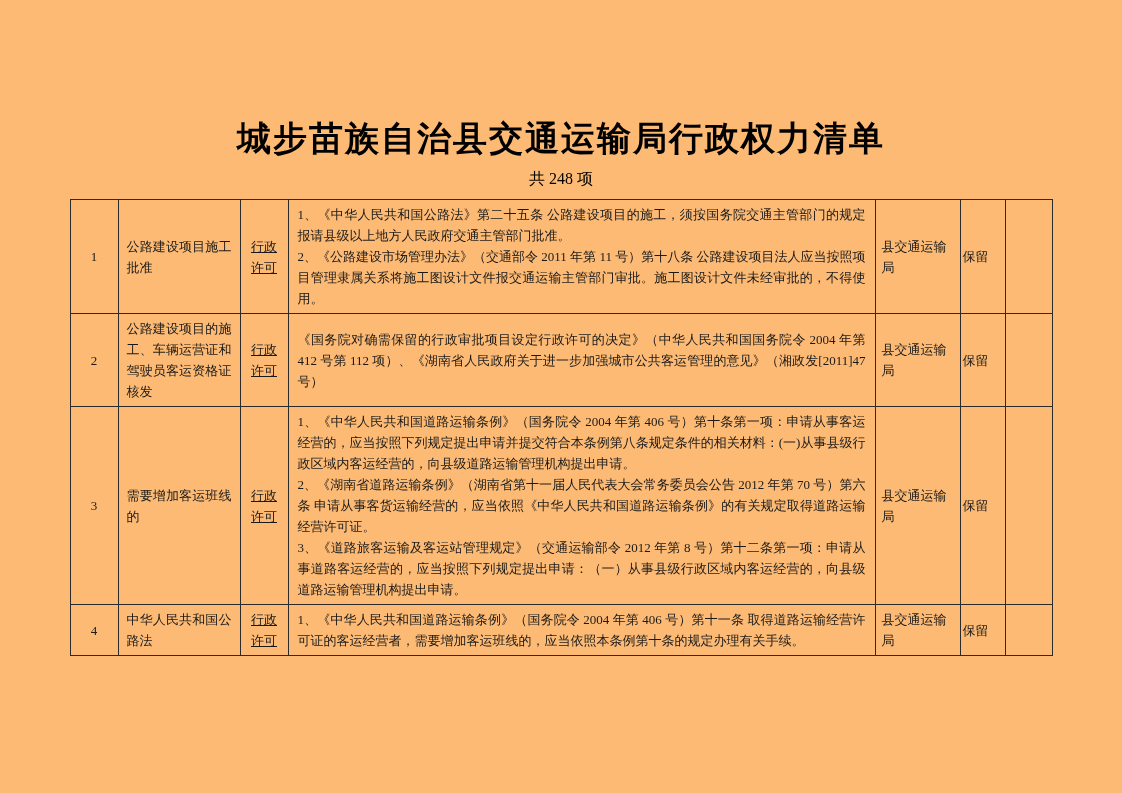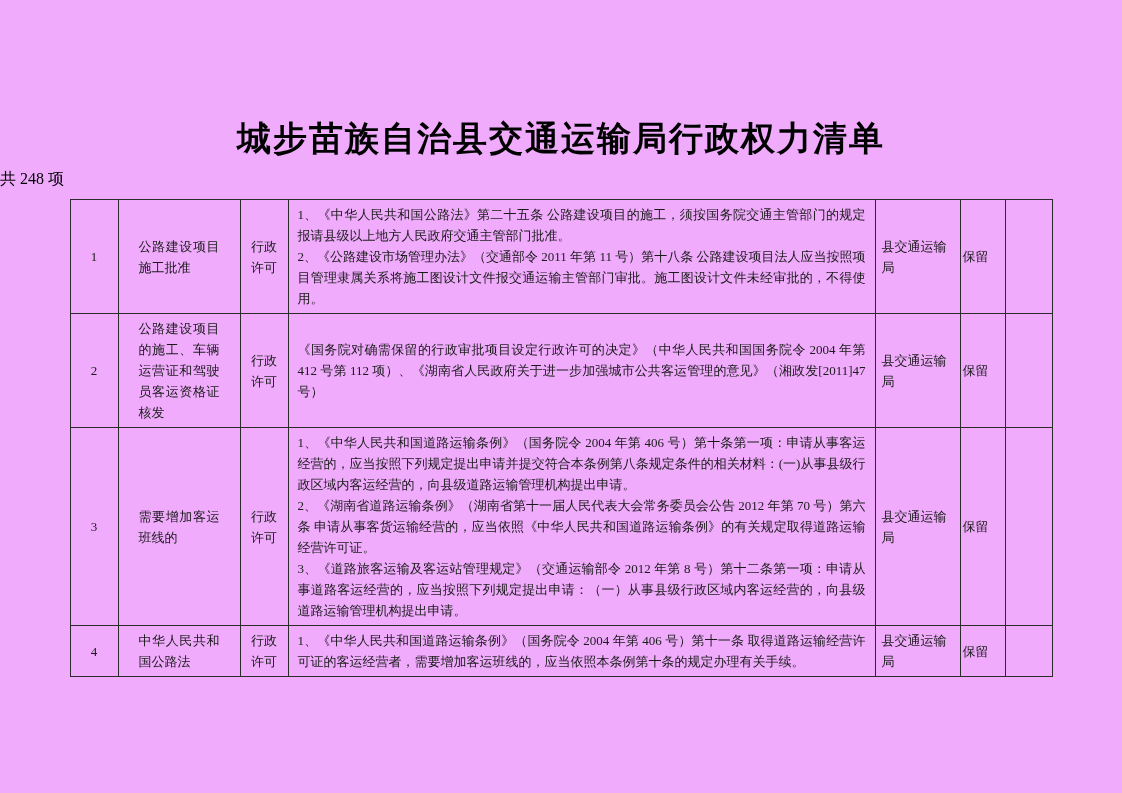--- a/index.html
+++ b/index.html
@@ -6,34 +6,35 @@
   html, body { background: #ffffff; }
   body {
     font-family: "Liberation Serif", "DejaVu Serif", serif;
     color: #1a1a1a;
   }
   .page {
     position: relative;
     width: 1122px;
     height: 793px;
     margin: 0 auto;
-    background: #f0abfc;
+    background: #fdba74;
     overflow: hidden;
   }
   .doc-title {
     padding-top: 118px;
     text-align: center;
     font-size: 34px;
     font-weight: bold;
     letter-spacing: 2px;
     line-height: 42px;
     color: #000000;
   }
   .doc-subtitle {
     margin-top: 8px;
+    text-align: center;
     font-size: 16px;
     line-height: 22px;
     color: #000000;
   }
   table.power-table {
     margin: 9px auto 0 auto;
     width: 982px;
     border-collapse: collapse;
     table-layout: fixed;
   }
@@ -49,22 +50,22 @@
     font-weight: bold;
     text-align: center;
     padding: 2px 3px;
   }
   tr.hdr      { height: 37px; }
   tr.row-1    { height: 108px; }
   tr.row-2    { height: 85px; }
   tr.row-3    { height: 187px; }
   tr.row-4    { height: 50px; }
   td.c-no   { text-align: center; }
-  td.c-name { text-align: justify; text-justify: inter-character; padding: 4px 20px; }
-  td.c-cat  { text-align: center; padding: 4px 6px; }
+  td.c-name { text-align: justify; text-justify: inter-character; padding: 4px 8px; }
+  td.c-cat  { text-align: center; padding: 4px 6px; text-decoration: underline; }
   td.c-basis{
     text-align: justify;
     text-justify: inter-character;
     padding: 4px 9px;
     white-space: pre-line;
   }
   td.c-subj { text-align: left; padding: 0 6px; font-family: Liberation Serif, serif; }
   td.c-op   { text-align: left; padding: 4px 2px; }
   td.c-rm   { text-align: center; }
 </style>

